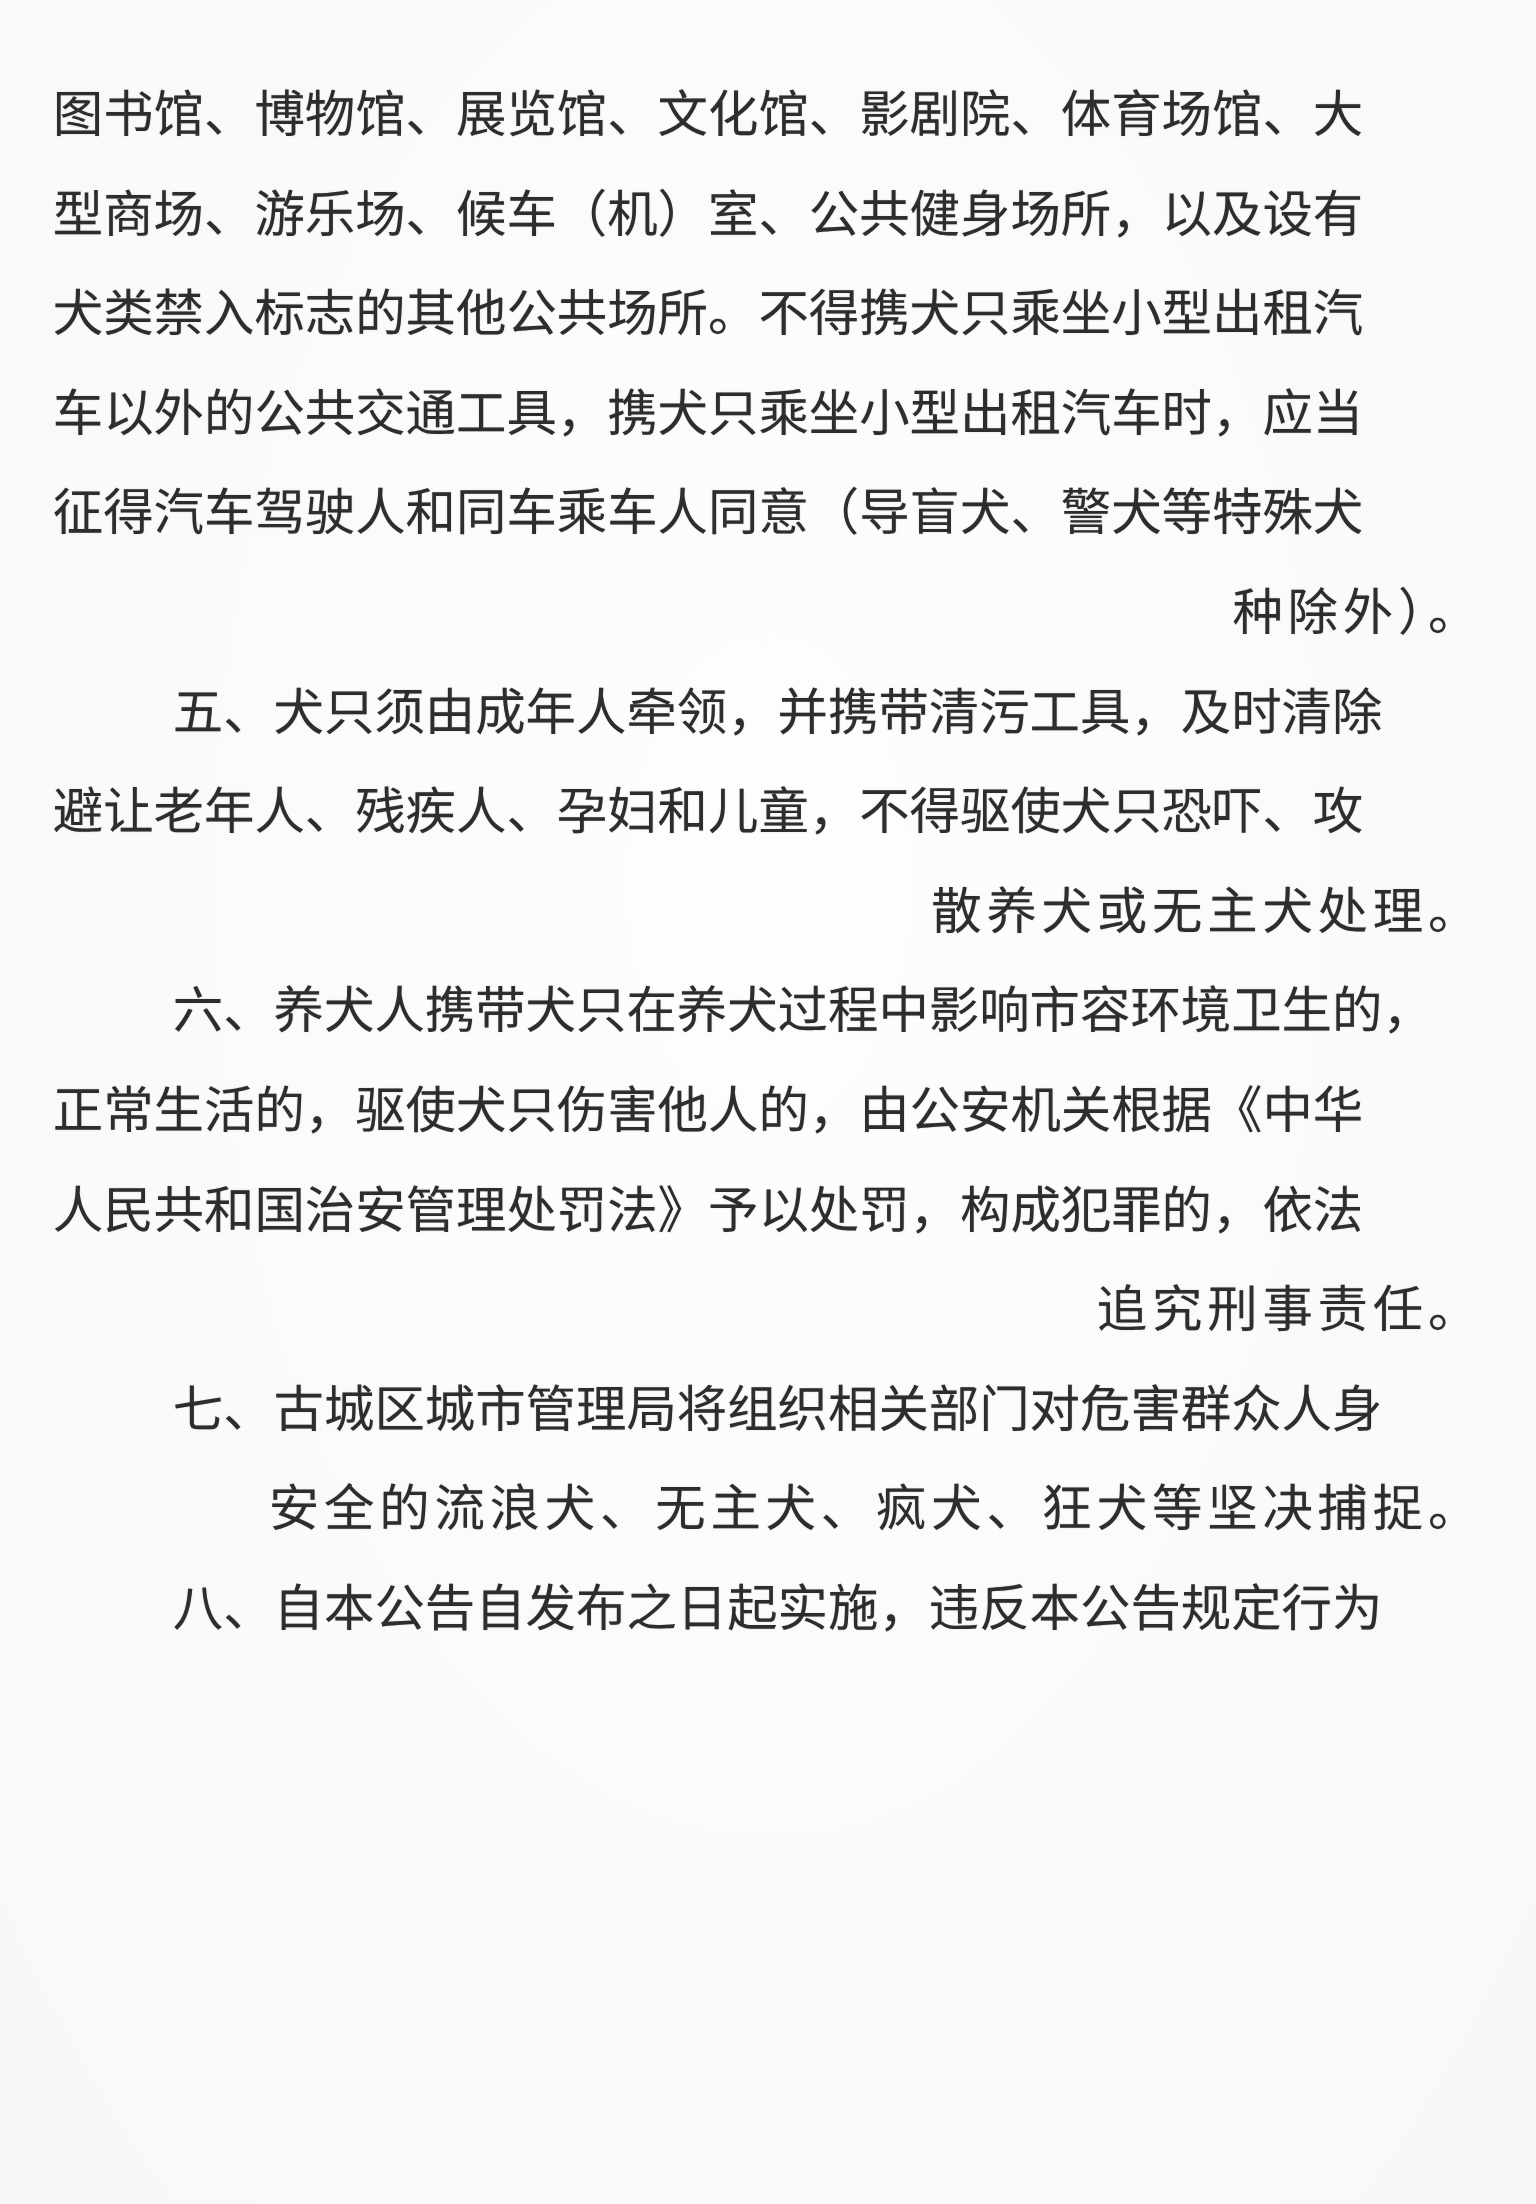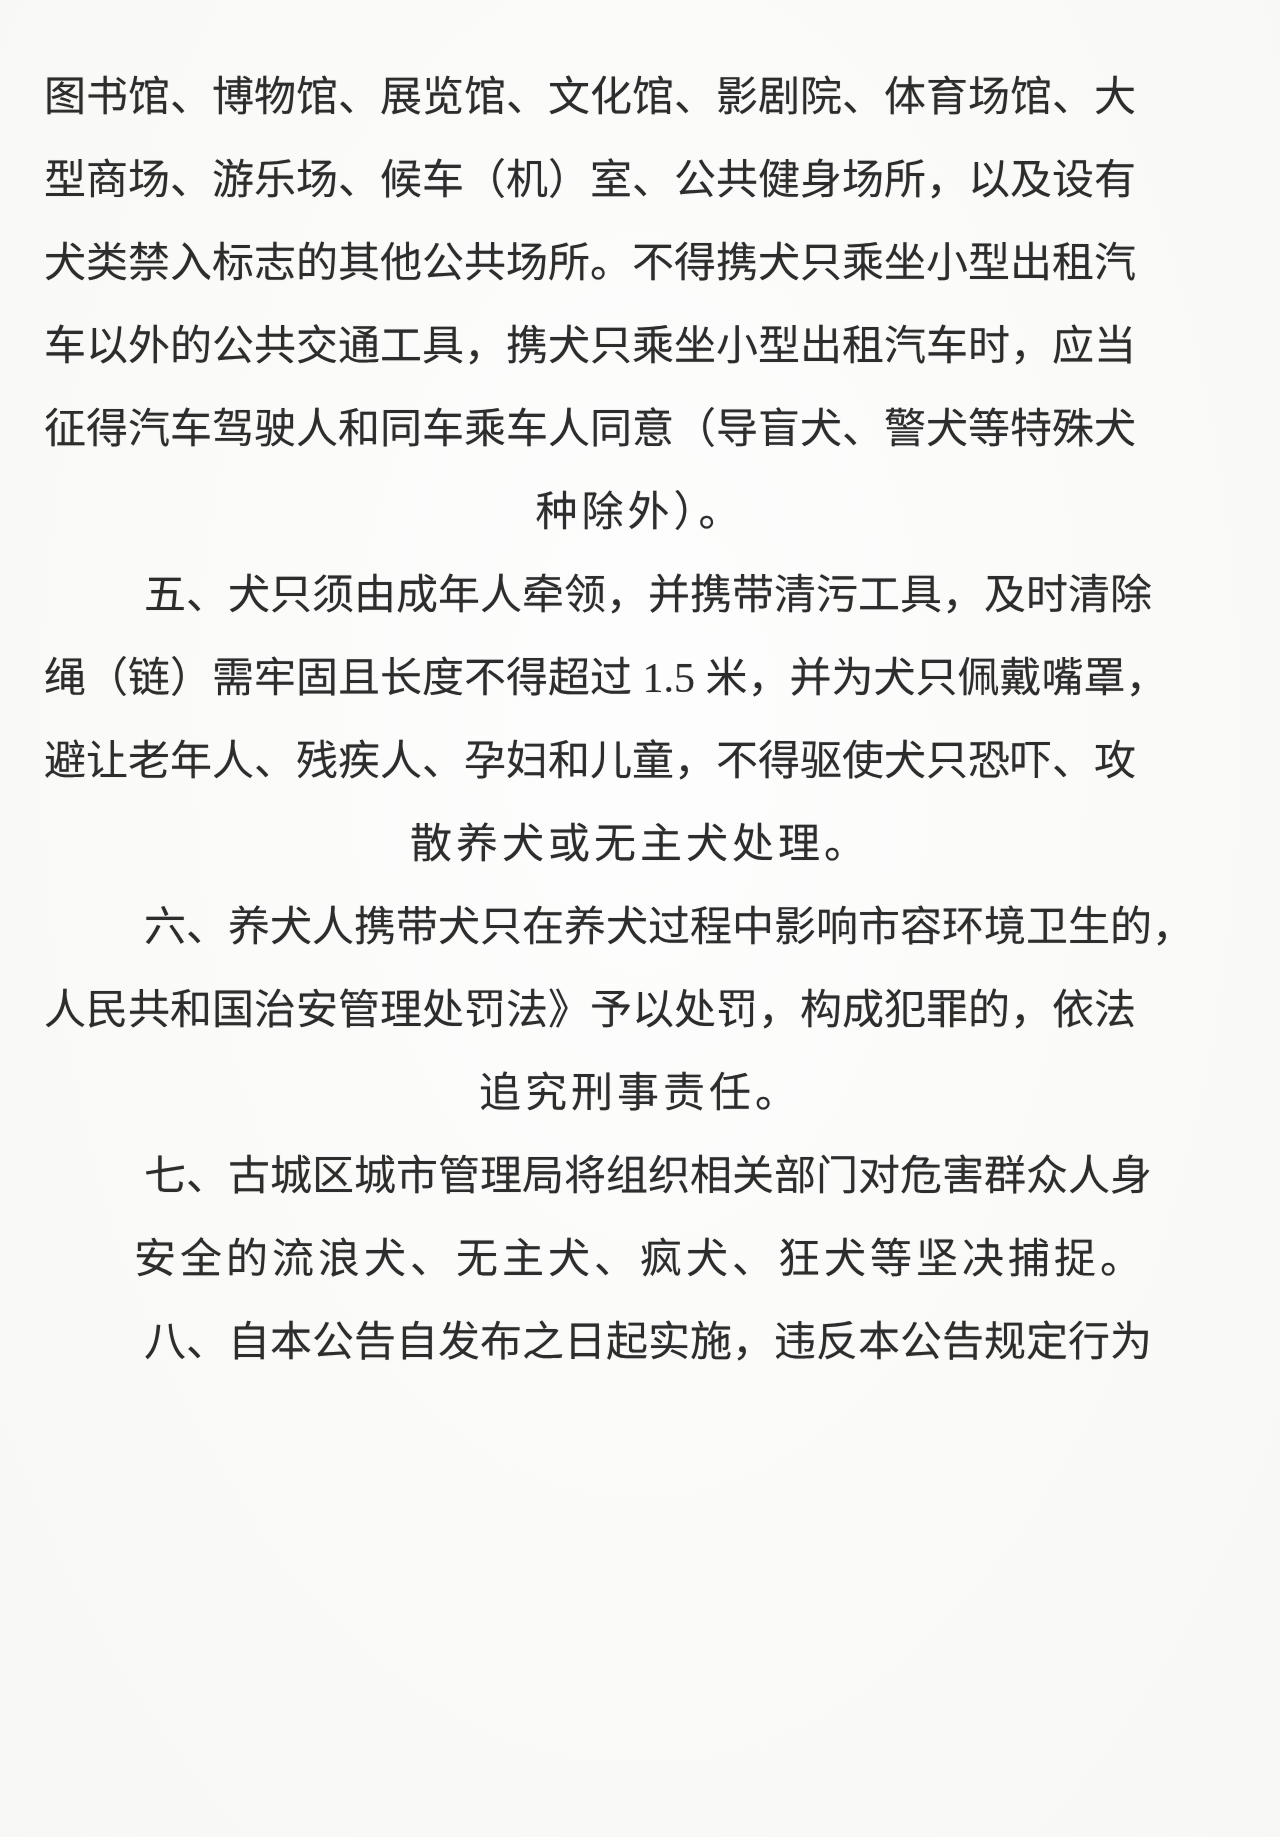--- a/index.html
+++ b/index.html
@@ -31,43 +31,43 @@
     text-shadow: 0 0 1px rgba(45,45,45,0.35);
   }
   
   .line::after {
     content: "";
     display: inline-block;
     width: 100%;
     height: 0;
   }
   .line.end {
-    text-align: center;
+    text-align: right;
     letter-spacing: 4px;
   }
   .line.end::after {
     content: none;
   }
   .line.indent {
     text-indent: 100px;
   }
 </style>
 </head>
 <body>
 
 <div class="page">
   <div class="line">图书馆、博物馆、展览馆、文化馆、影剧院、体育场馆、大</div>
   <div class="line">型商场、游乐场、候车（机）室、公共健身场所，以及设有</div>
   <div class="line">犬类禁入标志的其他公共场所。不得携犬只乘坐小型出租汽</div>
   <div class="line">车以外的公共交通工具，携犬只乘坐小型出租汽车时，应当</div>
   <div class="line">征得汽车驾驶人和同车乘车人同意（导盲犬、警犬等特殊犬</div>
   <div class="line end">种除外）。</div>
   <div class="line indent">五、犬只须由成年人牵领，并携带清污工具，及时清除</div>
-  <div class="line">绳（链）需牢固且长度不得超过 1.5 米，并为犬只佩戴嘴罩，</div>
   <div class="line">避让老年人、残疾人、孕妇和儿童，不得驱使犬只恐吓、攻</div>
   <div class="line end">散养犬或无主犬处理。</div>
   <div class="line indent">六、养犬人携带犬只在养犬过程中影响市容环境卫生的，</div>
+  <div class="line">正常生活的，驱使犬只伤害他人的，由公安机关根据《中华</div>
   <div class="line">人民共和国治安管理处罚法》予以处罚，构成犯罪的，依法</div>
   <div class="line end">追究刑事责任。</div>
   <div class="line indent">七、古城区城市管理局将组织相关部门对危害群众人身</div>
   <div class="line end">安全的流浪犬、无主犬、疯犬、狂犬等坚决捕捉。</div>
   <div class="line indent">八、自本公告自发布之日起实施，违反本公告规定行为</div>
 </div>
 
 </body></html>

